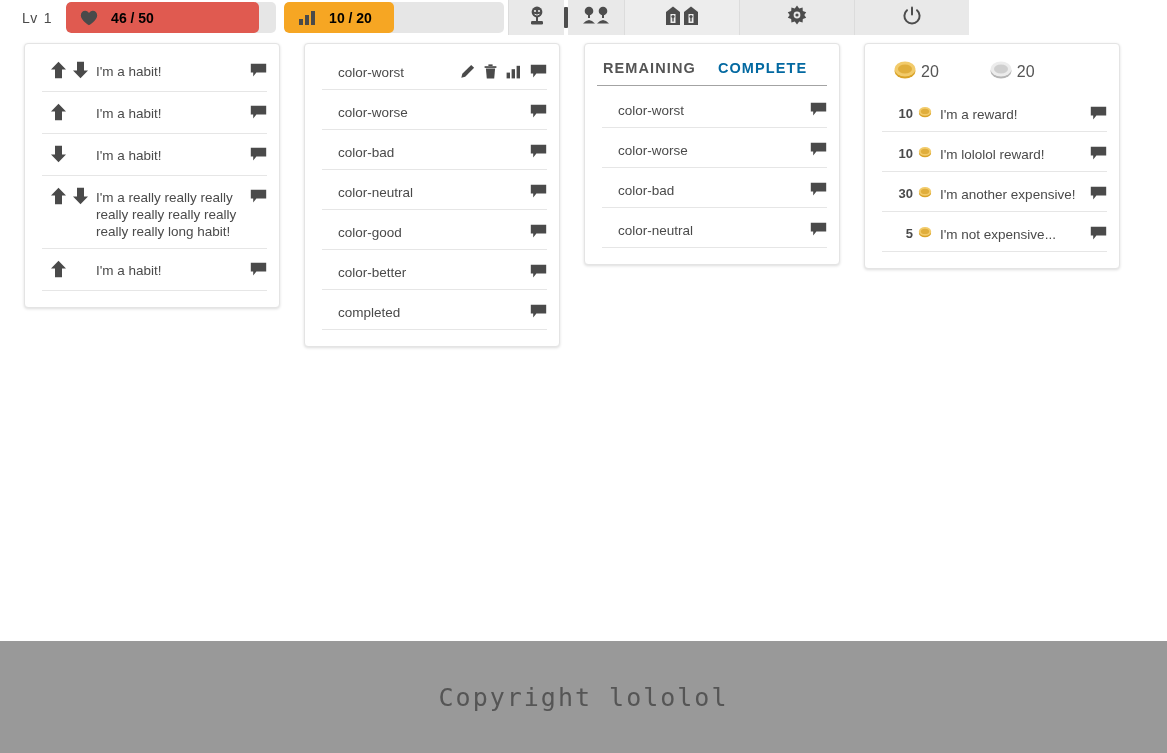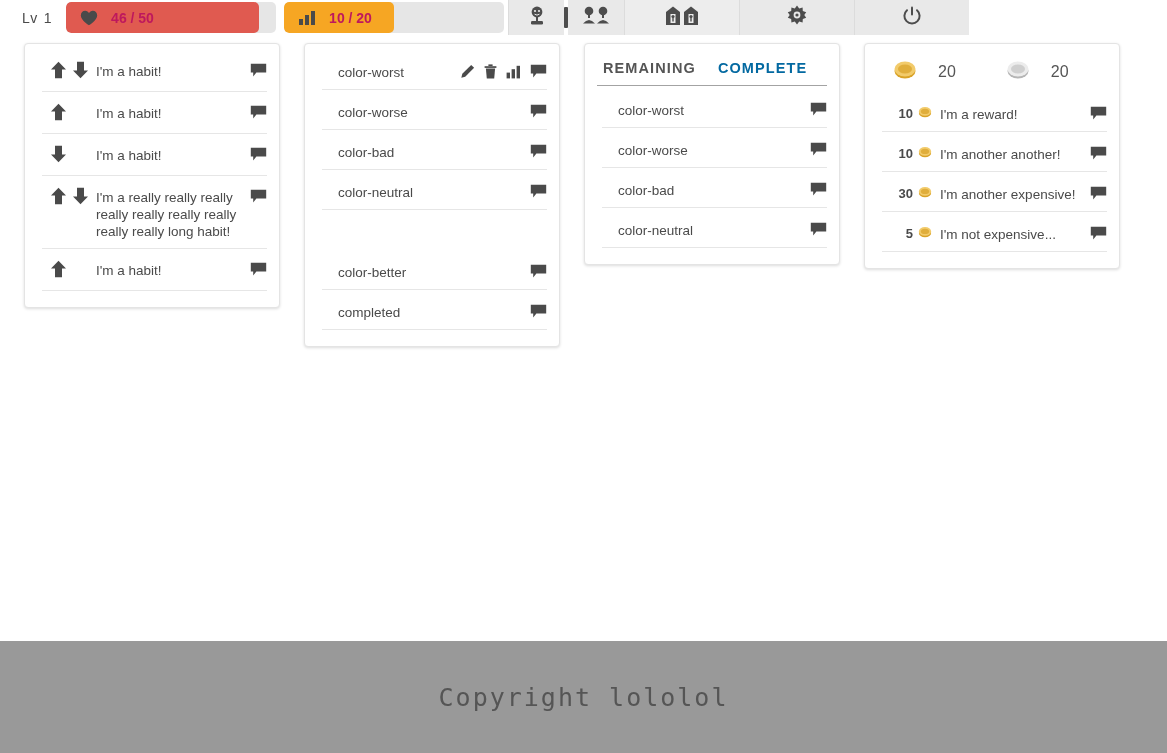--- a/index.html
+++ b/index.html
@@ -55,21 +55,21 @@
   }
   .bar-content {
     position: absolute;
     left: 0; top: 0; bottom: 0; right: 0;
     display: flex;
     align-items: center;
     padding-left: 14px;
     gap: 13px;
     font-size: 14px;
     font-weight: bold;
-    color: #be185d;
+    color: #000000;
   }
   .bar-icon { display: flex; align-items: center; }
 
   .spacer-gap { width: 18px; }
 
   .navbtns {
     display: flex;
     align-items: stretch;
     flex: 1;
   }
@@ -192,21 +192,21 @@
   }
   .tab.active { color: #555555; }
 
   
   .coin-header {
     display: flex;
     align-items: center;
     gap: 14px;
     padding: 6px 4px 12px 16px;
   }
-  .coin-group { display: flex; align-items: center; gap: 21px; }
+  .coin-group { display: flex; align-items: center; gap: 4px; }
   .coin-amount { font-size: 16px; color: #555555; }
   .coin-spacer { width: 22px; }
 
   
   .footer {
     position: absolute;
     left: 0;
     top: 641px;
     width: 1167px;
     height: 112px;
@@ -498,20 +498,30 @@
                 <span class="icon-btn">
                   <svg width="17" height="15" viewBox="0 0 17 15">
                     <path d="M0.8 0.8 H16.2 V9.6 H6.4 L3.2 13.6 V9.6 H0.8 Z" fill="#4a4a4a"></path>
                   </svg>
                 </span>
               </div>
             </div>
           </div>
           <div class="task">
             <div class="task-bar" style="background:#73da6c"></div>
+            <div class="task-body">
+              <div class="task-text lead">color-good</div>
+              <div class="row-icons">
+                <span class="icon-btn">
+                  <svg width="17" height="15" viewBox="0 0 17 15">
+                    <path d="M0.8 0.8 H16.2 V9.6 H6.4 L3.2 13.6 V9.6 H0.8 Z" fill="#4a4a4a"></path>
+                  </svg>
+                </span>
+              </div>
+            </div>
           </div>
           <div class="task">
             <div class="task-bar" style="background:#50d8ed"></div>
             <div class="task-body">
               <div class="task-text lead">color-better</div>
               <div class="row-icons">
                 <span class="icon-btn">
                   <svg width="17" height="15" viewBox="0 0 17 15">
                     <path d="M0.8 0.8 H16.2 V9.6 H6.4 L3.2 13.6 V9.6 H0.8 Z" fill="#4a4a4a"></path>
                   </svg>
@@ -650,21 +660,21 @@
             <div class="task-bar" style="background:#bdbdbd"></div>
             <div class="task-body">
               <span class="cost">10</span>
               <span class="coin-sm">
                 <svg width="14" height="12" viewBox="0 0 24 20">
                   <ellipse cx="12" cy="11.5" rx="10.5" ry="7.5" fill="#d9a227"></ellipse>
                   <ellipse cx="12" cy="9" rx="10.5" ry="7.5" fill="#f2cb6b"></ellipse>
                   <ellipse cx="12" cy="9" rx="7" ry="4.6" fill="#e0ae3c"></ellipse>
                 </svg>
               </span>
-              <div class="task-text">I'm another another!</div>
+              <div class="task-text">I'm lololol reward!</div>
               <div class="row-icons">
                 <span class="icon-btn">
                   <svg width="17" height="15" viewBox="0 0 17 15">
                     <path d="M0.8 0.8 H16.2 V9.6 H6.4 L3.2 13.6 V9.6 H0.8 Z" fill="#4a4a4a"></path>
                   </svg>
                 </span>
               </div>
             </div>
           </div>
           <div class="task">

